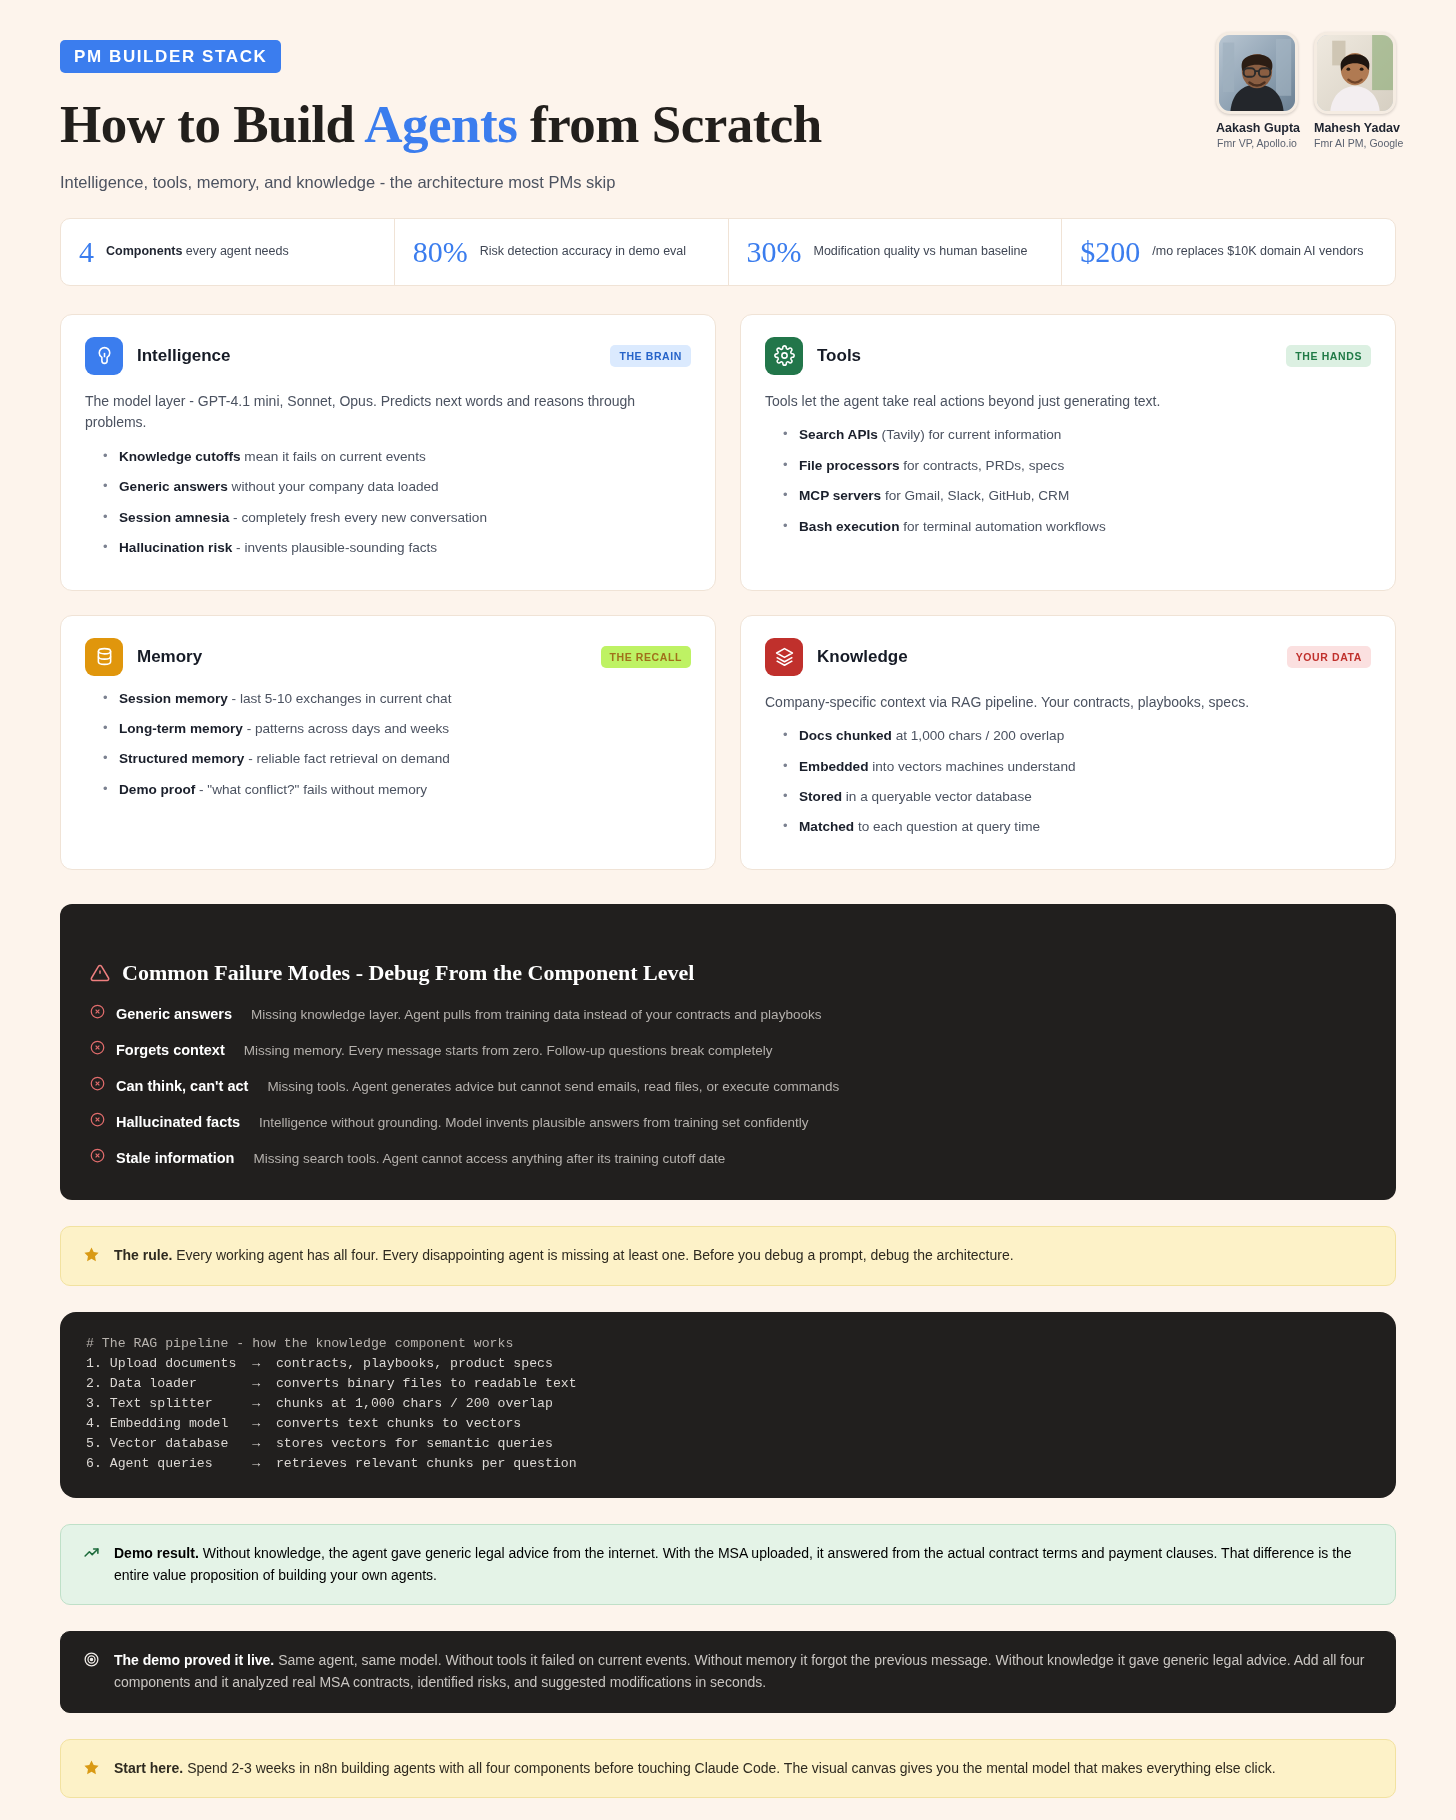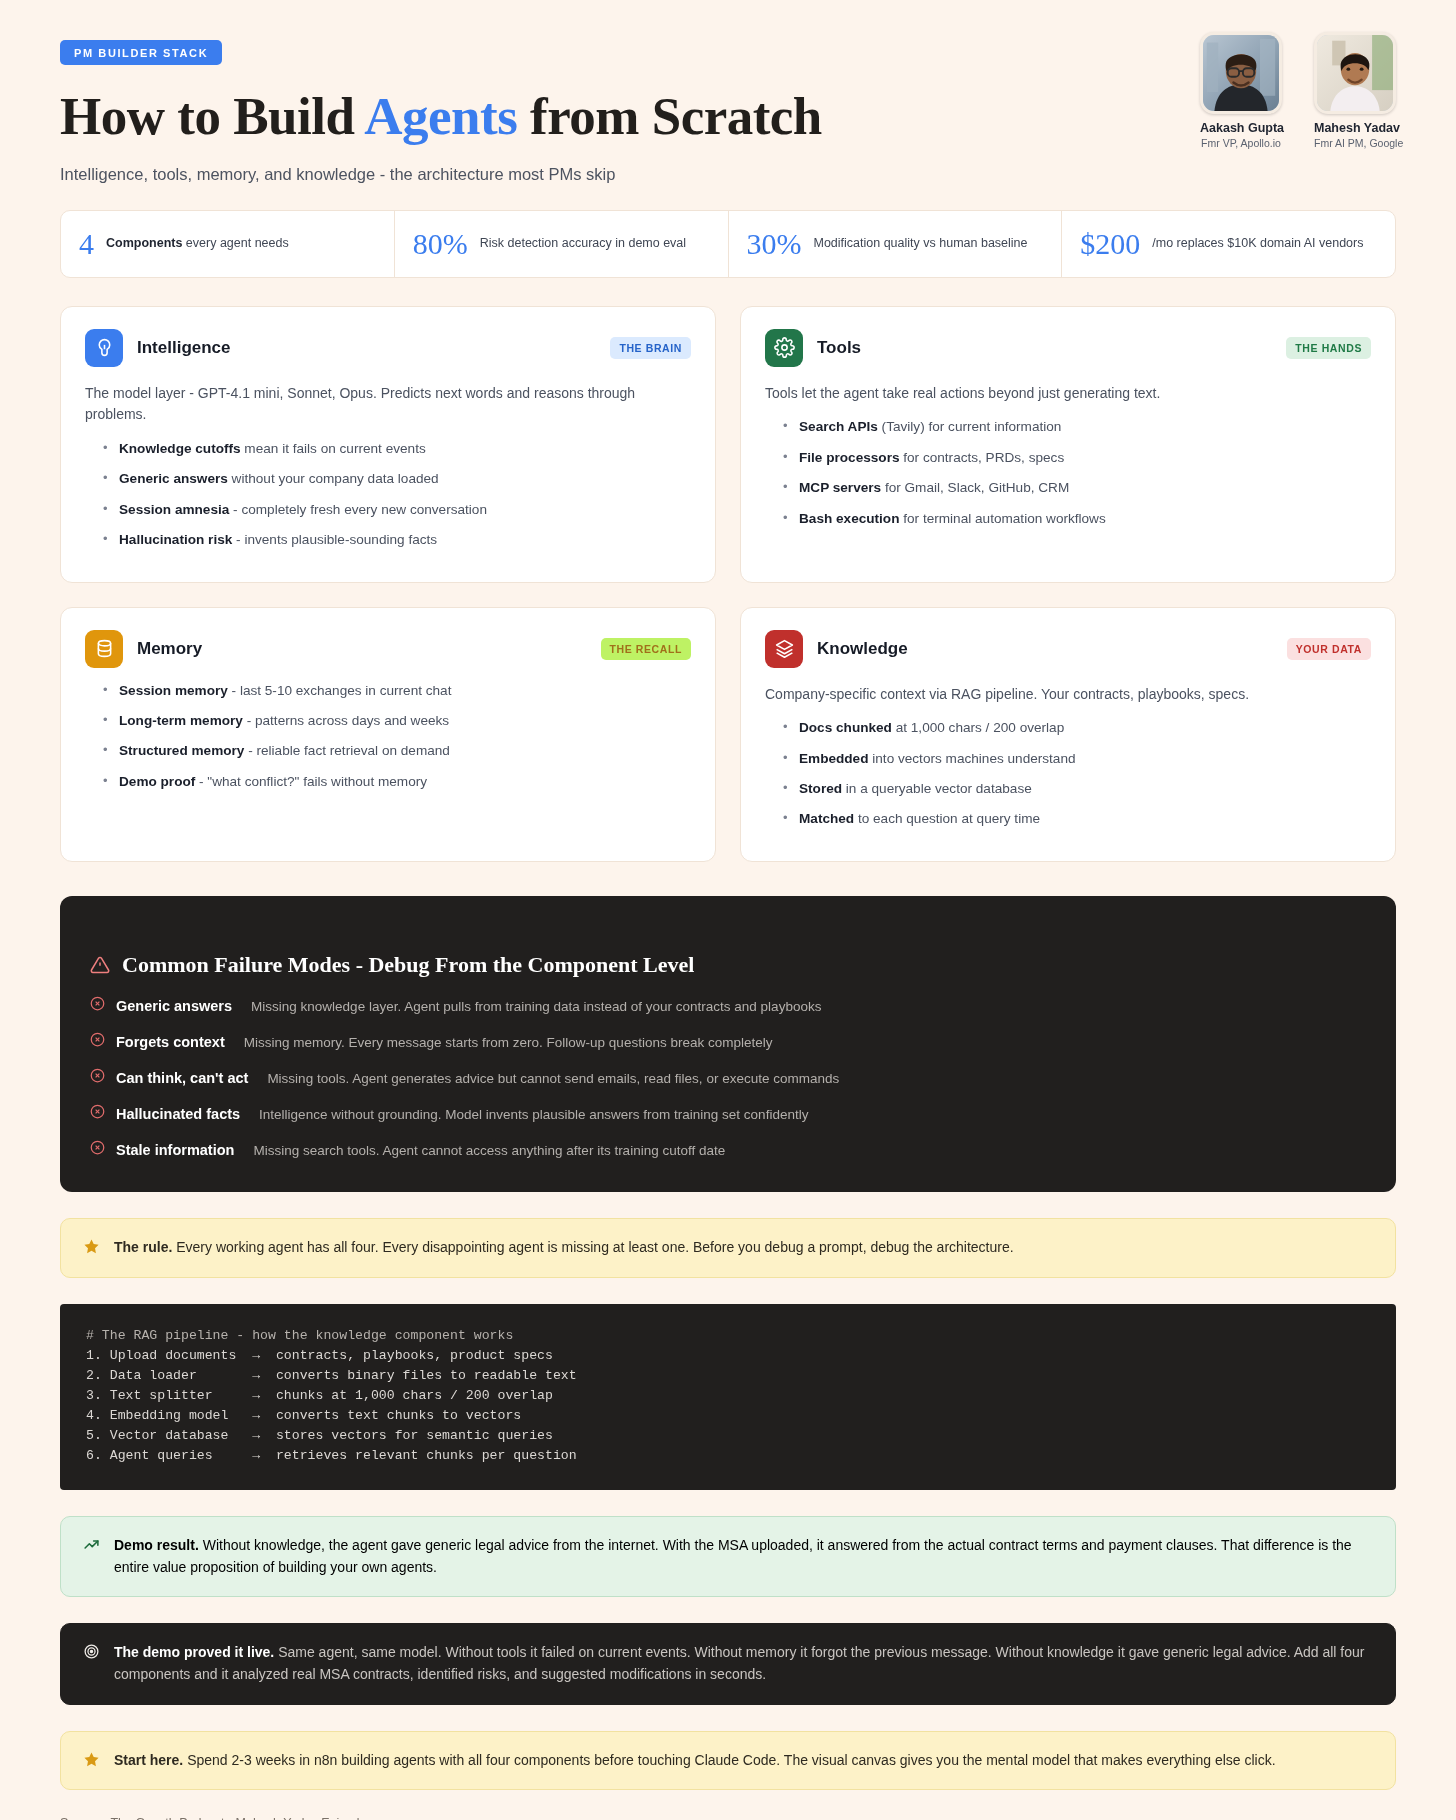--- a/index.html
+++ b/index.html
@@ -13,42 +13,42 @@
   .page { width: 1456px; padding: 0; position: relative; }
   .inner { padding: 26px 60px 0 60px; }
 
   
   .header { display: flex; justify-content: space-between; align-items: flex-start; }
   .header-left { padding-top: 14px; }
   .eyebrow {
     display: inline-block;
     background: #3b7dee;
     color: #ffffff;
-    font-size: 11px;
+    font-size: 17px;
     font-weight: bold;
     letter-spacing: 1.6px;
     padding: 7px 14px 6px 14px;
     border-radius: 5px;
   }
   h1.title {
     font-family: "Liberation Serif", serif;
     font-size: 53px;
     font-weight: bold;
     letter-spacing: -0.5px;
     margin-top: 24px;
     color: #221f1c;
     line-height: 1.05;
   }
   h1.title .accent { color: #3b7dee; }
   .subtitle {
     margin-top: 20px;
     font-size: 16.5px;
     color: #4d5360;
   }
-  .authors { display: flex; gap: 32px; padding-top: 6px; }
+  .authors { display: flex; gap: 16px; padding-top: 6px; }
   .author { width: 82px; text-align: center; }
   .avatar {
     width: 82px; height: 82px;
     border-radius: 14px;
     border: 3px solid #f5ece2;
     overflow: hidden;
     position: relative;
     background: #c9d4de;
     box-shadow: 0 1px 3px rgba(0,0,0,.18);
   }
@@ -150,21 +150,21 @@
   .callout .cicon svg { width: 17px; height: 17px; display: block; }
   .callout b { font-weight: bold; }
   .callout-yellow { background: #fdf2c8; border: 1px solid #f2e2a0; color: #2e2a20; }
   .callout-green  { background: #e4f3e7; border: 1px solid #bfe0c8; color: #000000; }
   .callout-dark   { background: #211f1e; border: 1px solid #211f1e; color: #c9c5c1; }
   .callout-dark b { color: #ffffff; }
 
   
   .codeblock {
     background: #211f1e;
-    border-radius: 4px;
+    border-radius: 16px;
     margin-top: 26px;
     padding: 22px 26px 24px 26px;
   }
   .codeblock pre {
     font-family: "Liberation Mono", monospace;
     font-size: 13.2px;
     line-height: 1.52;
     color: #dcd8d4;
     white-space: pre;
   }

